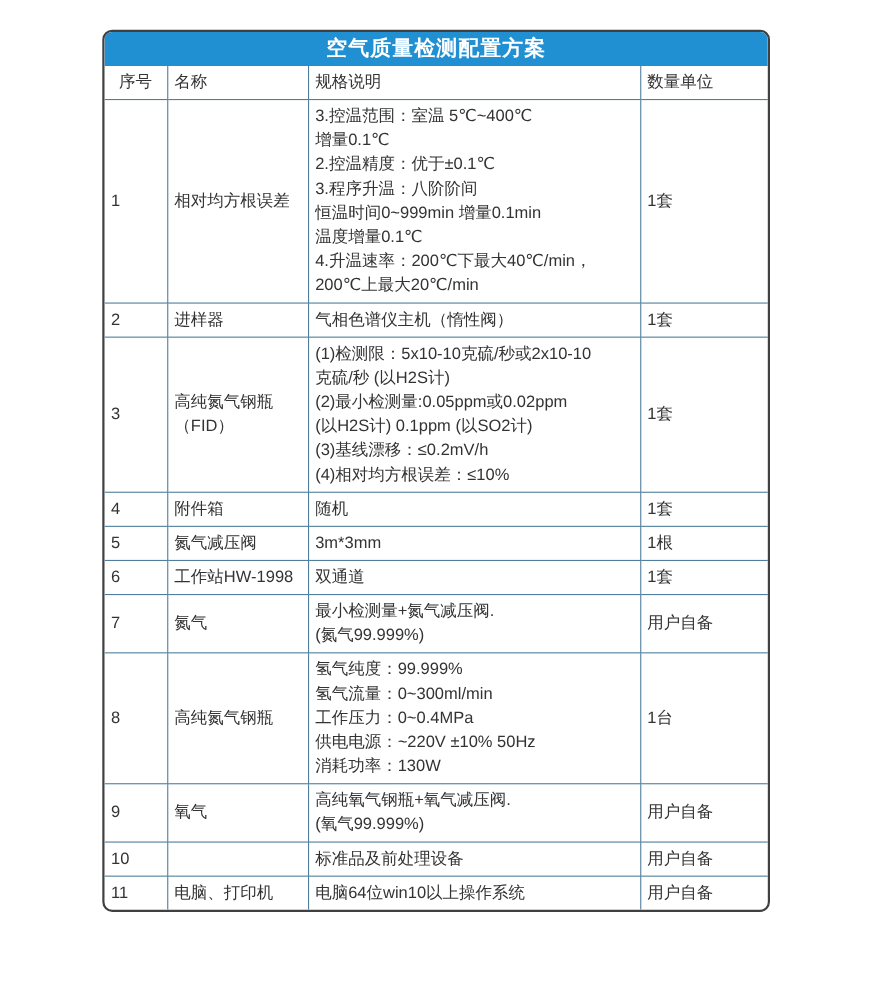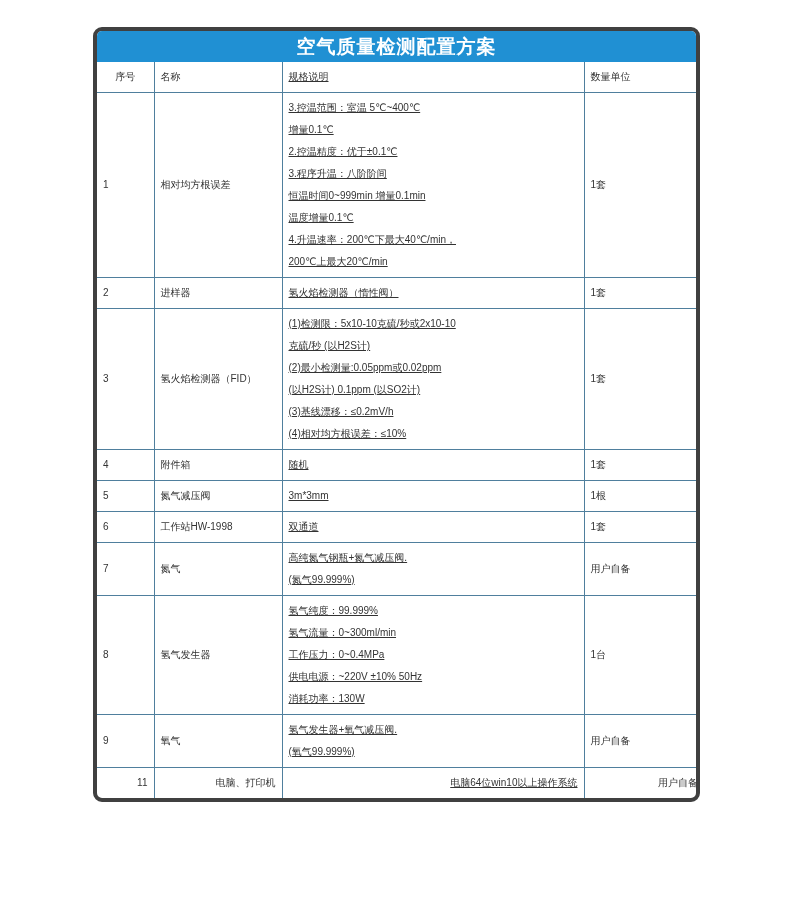--- a/index.html
+++ b/index.html
@@ -7,60 +7,60 @@
     width: 790px; height: 903px;
     background: #ffffff;
     font-family: "Liberation Sans", "DejaVu Sans", sans-serif;
     color: #333333;
   }
   .stage { position: relative; width: 790px; height: 903px; }
   .spec-card {
     position: absolute;
     left: 93px; top: 27px;
     width: 607px;
-    border: 4px solid #404040;
+    border: 2px solid #404040;
     border-radius: 9px;
     overflow: hidden;
     background: #ffffff;
   }
   .title-bar {
     height: 31px;
     background: #2090d3;
     color: #ffffff;
     font-size: 19px;
     font-weight: bold;
     text-align: center;
     line-height: 31px;
     letter-spacing: 1px;
   }
   table.spec-table {
     width: 100%;
     border-collapse: collapse;
     table-layout: fixed;
-    font-size: 10px;
+    font-size: 15px;
   }
   .spec-table th, .spec-table td {
     border: 1px solid #4f7f9d;
     vertical-align: middle;
     font-weight: normal;
     text-align: left;
     line-height: 22px;
     padding: 4px 6px;
   }
   .spec-table tr > *:first-child { border-left: none; }
   .spec-table tr > *:last-child  { border-right: none; }
   .spec-table thead tr > * { border-top: none; }
-  .spec-table tbody tr:last-child > * { border-bottom: none; text-align: right; }
+  .spec-table tbody tr:last-child > * { border-bottom: none; }
   .col-no   { width: 57px; }
   .col-name { width: 128px; }
   .col-spec { width: 302px; }
   .col-qty  { width: 120px; }
   .cell-no { text-align: center; }
   .cell-name { padding-left: 12px; }
-  .cell-spec { white-space: pre-line; padding-left: 8px; text-decoration: underline; }
+  .cell-spec { white-space: pre-line; padding-left: 8px; }
   .cell-qty { padding-left: 12px; margin-top: 32px; }
   th.cell-no { text-align: center; }
   th { height: 30px; }
 </style>
 </head>
 <body>
 
 <div class="stage">
   <div class="spec-card">
     <div class="title-bar">空气质量检测配置方案</div>
@@ -89,26 +89,26 @@
 3.程序升温：八阶阶间
 恒温时间0~999min 增量0.1min
 温度增量0.1℃
 4.升温速率：200℃下最大40℃/min，
 200℃上最大20℃/min</td>
           <td class="cell-qty">1套</td>
         </tr>
         <tr>
           <td class="cell-no">2</td>
           <td class="cell-name">进样器</td>
-          <td class="cell-spec">氢火焰检测器（惰性阀）</td>
+          <td class="cell-spec">气相色谱仪主机（惰性阀）</td>
           <td class="cell-qty">1套</td>
         </tr>
         <tr>
           <td class="cell-no">3</td>
-          <td class="cell-name">氢火焰检测器（FID）</td>
+          <td class="cell-name">高纯氮气钢瓶（FID）</td>
           <td class="cell-spec">(1)检测限：5x10-10克硫/秒或2x10-10
 克硫/秒 (以H2S计)
 (2)最小检测量:0.05ppm或0.02ppm
 (以H2S计) 0.1ppm (以SO2计)
 (3)基线漂移：≤0.2mV/h
 (4)相对均方根误差：≤10%</td>
           <td class="cell-qty">1套</td>
         </tr>
         <tr>
           <td class="cell-no">4</td>
@@ -124,39 +124,45 @@
         </tr>
         <tr>
           <td class="cell-no">6</td>
           <td class="cell-name">工作站HW-1998</td>
           <td class="cell-spec">双通道</td>
           <td class="cell-qty">1套</td>
         </tr>
         <tr>
           <td class="cell-no">7</td>
           <td class="cell-name">氮气</td>
-          <td class="cell-spec">高纯氮气钢瓶+氮气减压阀.
+          <td class="cell-spec">最小检测量+氮气减压阀.
 (氮气99.999%)</td>
           <td class="cell-qty">用户自备</td>
         </tr>
         <tr>
           <td class="cell-no">8</td>
-          <td class="cell-name">氢气发生器</td>
+          <td class="cell-name">高纯氮气钢瓶</td>
           <td class="cell-spec">氢气纯度：99.999%
 氢气流量：0~300ml/min
 工作压力：0~0.4MPa
 供电电源：~220V ±10% 50Hz
 消耗功率：130W</td>
           <td class="cell-qty">1台</td>
         </tr>
         <tr>
           <td class="cell-no">9</td>
           <td class="cell-name">氧气</td>
-          <td class="cell-spec">氢气发生器+氧气减压阀.
+          <td class="cell-spec">高纯氧气钢瓶+氧气减压阀.
 (氧气99.999%)</td>
+          <td class="cell-qty">用户自备</td>
+        </tr>
+        <tr>
+          <td class="cell-no">10</td>
+          <td class="cell-name"></td>
+          <td class="cell-spec">标准品及前处理设备</td>
           <td class="cell-qty">用户自备</td>
         </tr>
         <tr>
           <td class="cell-no">11</td>
           <td class="cell-name">电脑、打印机</td>
           <td class="cell-spec">电脑64位win10以上操作系统</td>
           <td class="cell-qty">用户自备</td>
         </tr>
       </tbody>
     </table>

